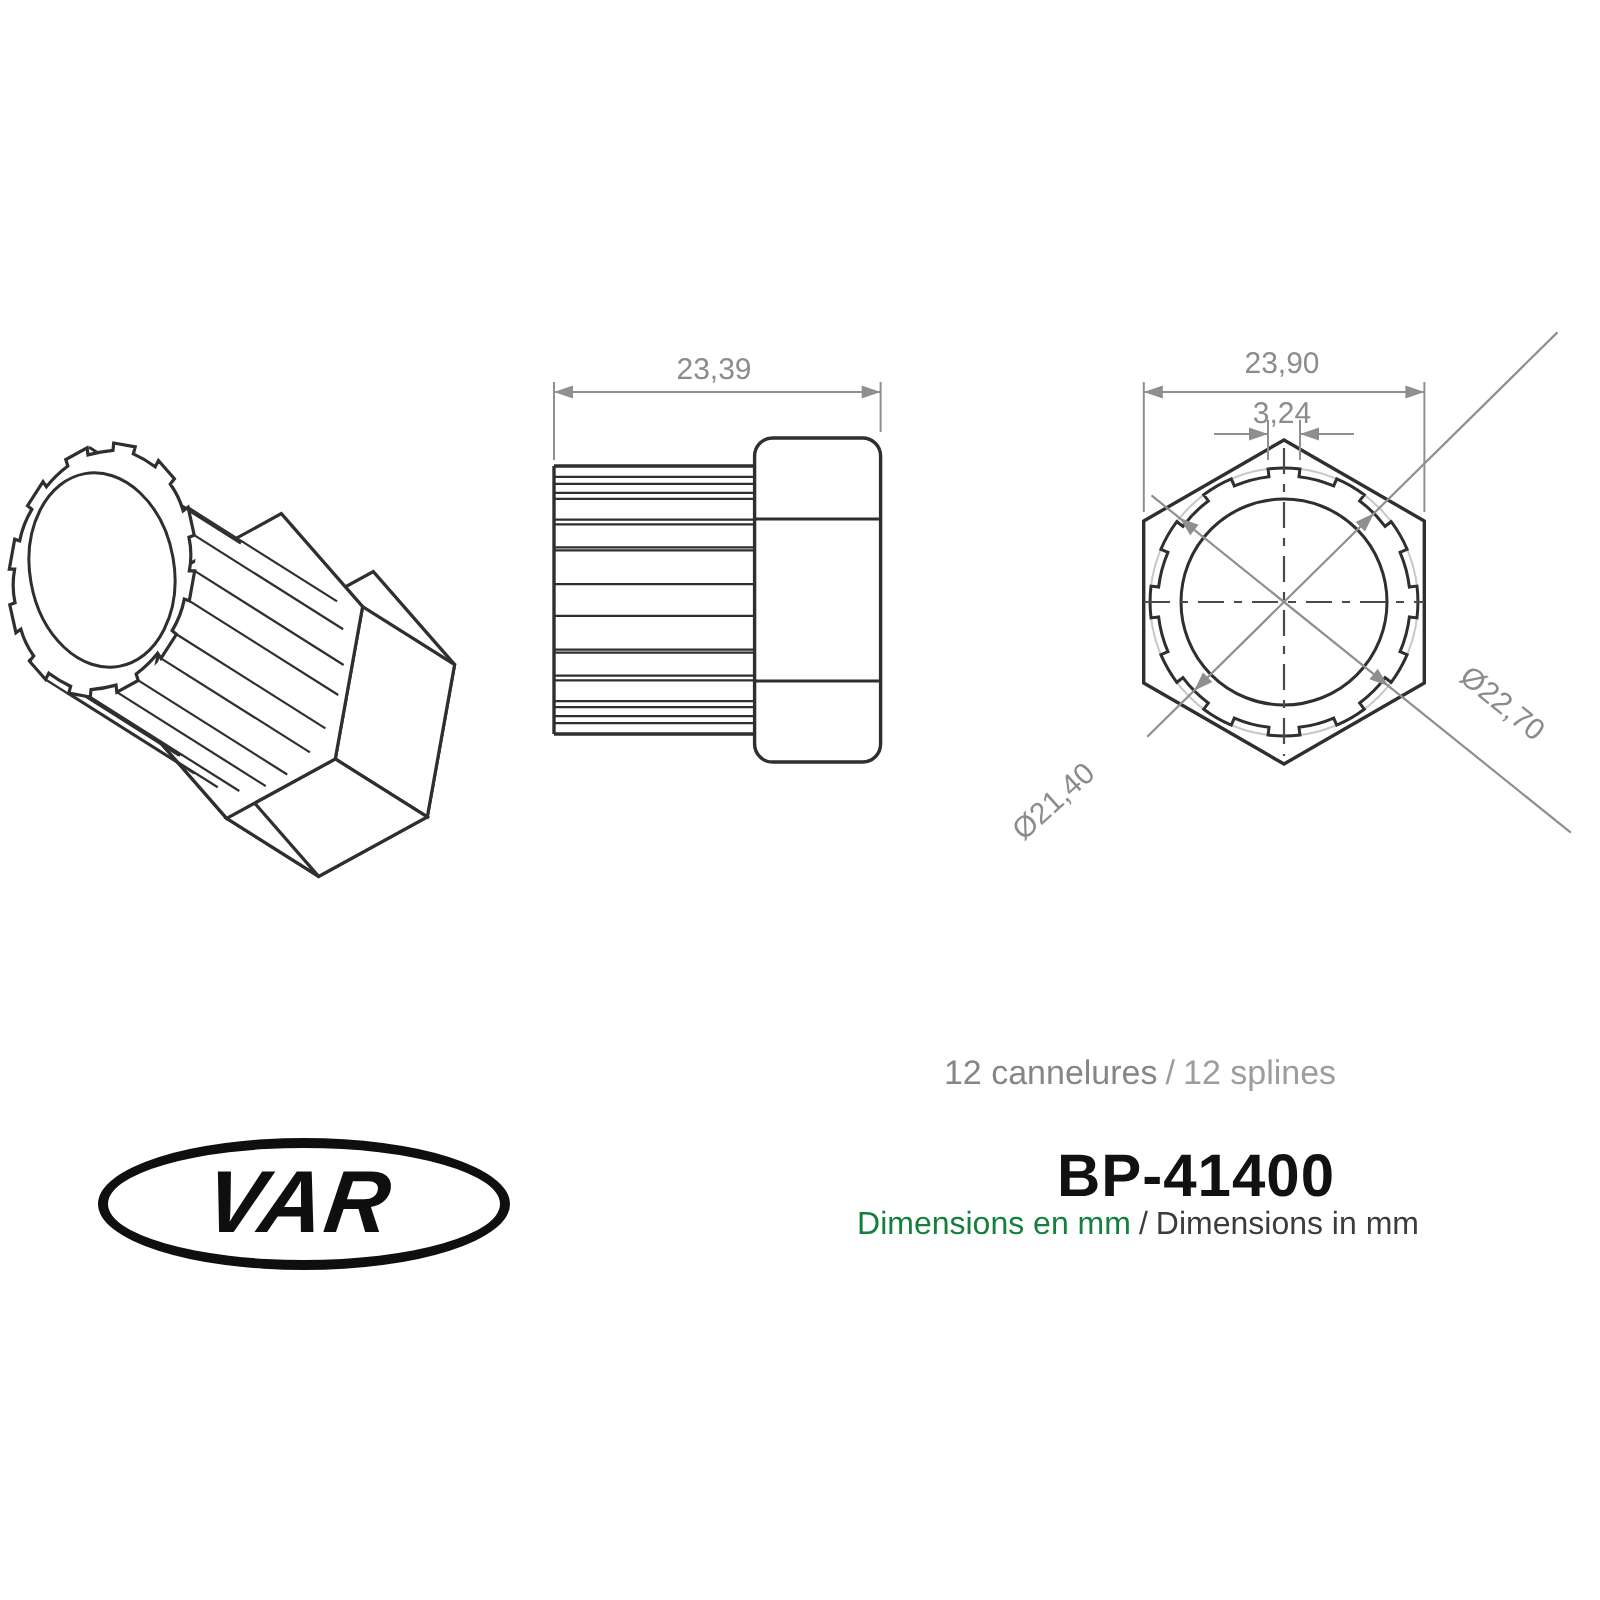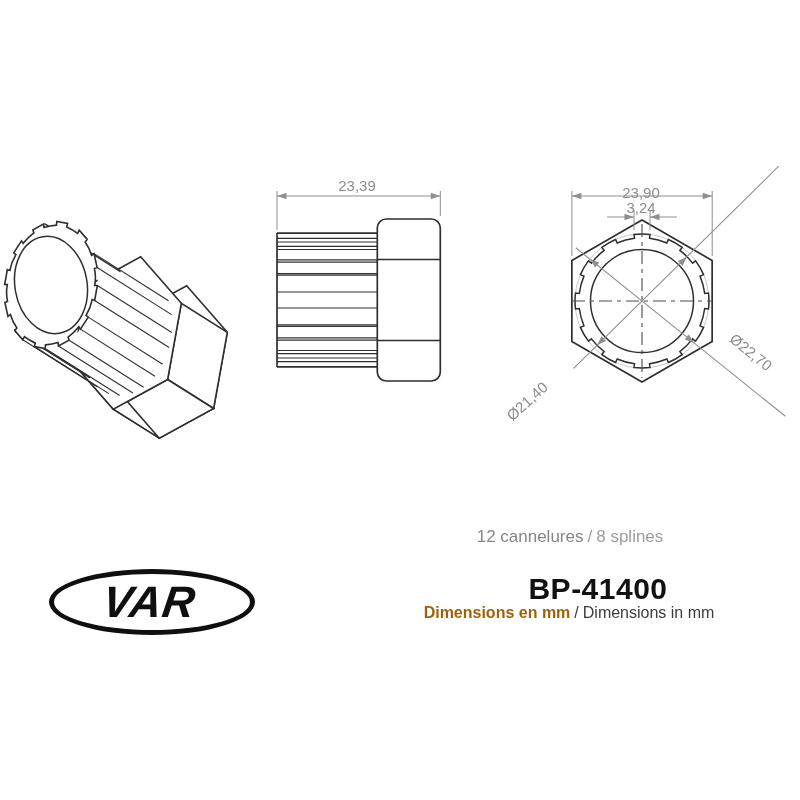--- a/index.html
+++ b/index.html
@@ -10,21 +10,21 @@
              transform:translate(-50%,-50%);}
   .dia-left{transform:translate(-50%,-50%) rotate(-42deg);}
   .dia-right{transform:translate(-50%,-50%) rotate(39deg);}
   .caption-splines{position:absolute;left:570px;top:537px;transform:translate(-50%,-50%);
                    font-size:17px;color:#9d9d9d;white-space:nowrap;}
   .caption-splines .b{font-weight:normal;color:#868686;}
   .part-number{position:absolute;left:570px;top:589px;transform:translate(-50%,-50%);
                font-size:30px;font-weight:bold;color:#111;letter-spacing:.5px;white-space:nowrap;margin-left:28px;}
   .dims-caption{position:absolute;left:569px;top:613px;transform:translate(-50%,-50%);
                 font-size:16px;color:#3c3c3c;white-space:nowrap;}
-  .dims-caption .b{font-weight:bold;color:#a16207;}
+  .dims-caption .b{font-weight:normal;color:#15803d;}
   .sep{padding:0 4px;}
   .logo{position:absolute;left:49px;top:569px;width:196px;height:56px;border:5px solid #0f0f0f;
         border-radius:50%;display:flex;align-items:center;justify-content:center;}
   .logo-text{font-size:44px;font-weight:bold;font-style:italic;color:#0f0f0f;
              transform:skewX(-8deg);letter-spacing:1px;line-height:1;padding-right:6px;}
 </style>
 </head>
 <body>
 
 <div class="canvas">
@@ -106,26 +106,26 @@
         <line x1="45.166467095307254" y1="348.48530816714174" x2="119.64646709530726" y2="395.52530816714176" stroke="#2f2f2f" stroke-width="1.1"></line>
         <line x1="34.38663609530727" y1="346.58167316714173" x2="108.86663609530727" y2="393.62167316714175" stroke="#2f2f2f" stroke-width="1.1"></line>
         <line x1="22.77900228390027" y1="339.7526759006081" x2="97.25900228390027" y2="386.7926759006081" stroke="#2f2f2f" stroke-width="1.1"></line>
         <line x1="14.787886789397266" y1="330.6129971310749" x2="89.26788678939727" y2="377.6529971310749" stroke="#2f2f2f" stroke-width="1.1"></line>
         <path d="M56.833532904692746,221.51469183285826 L67.61336390469273,223.41832683285827 L66.66193777799226,226.9450305825184 A61.2361,50.504000000000005 -10 0 1 77.60481723015569,233.38293989986724 L79.22099771609973,230.2473240993919 L87.21211321060274,239.3870028689251 L85.13829174920258,241.9992009425109 A61.2361,50.504000000000005 -10 0 1 91.58144124094153,255.44621504222204 L94.04666897987724,253.65089165693647 L97.10785602550735,267.57764465062655 L94.467318015236,268.5754006838506 A61.2361,50.504000000000005 -10 0 1 94.68430084352605,285.4284029972965 L97.33802005364679,285.45442747844066 L94.64903605364678,300.4365924784407 L92.14931152194015,299.5525585479573 A61.2361,50.504000000000005 -10 0 1 86.08198731316952,315.29580071521025 L88.21313607518451,317.1361998240782 L80.49449212081461,329.1593178177683 L78.80538023724372,326.6303701013322 A61.2361,50.504000000000005 -10 0 1 68.07948361337034,337.0454630974292 L69.11702233754706,340.20710337904876 L58.436922843044044,346.0495896095156 L58.011019772737555,342.55335760544637 A61.2361,50.504000000000005 -10 0 1 45.50054607222798,344.84958567298827 L45.166467095307254,348.48530816714174 L34.38663609530727,346.58167316714173 L35.338062222007736,343.05496941748163 A61.2361,50.504000000000005 -10 0 1 24.395182769844304,336.61706010013273 L22.77900228390027,339.7526759006081 L14.787886789397266,330.6129971310749 L16.86170825079742,328.0007990574891 A61.2361,50.504000000000005 -10 0 1 10.418558759058465,314.55378495777796 L7.953331020122763,316.34910834306356 L4.892143974492662,302.42235534937345 L7.532681984763999,301.42459931614945 A61.2361,50.504000000000005 -10 0 1 7.315699156473961,284.5715970027035 L4.6619799463532186,284.54557252155934 L7.3509639463532155,269.5634075215593 L9.850688478059862,270.4474414520427 A61.2361,50.504000000000005 -10 0 1 15.918012686830474,254.70419928478972 L13.786863924815503,252.86380017592182 L21.50550787918538,240.84068218223175 L23.194619762756272,243.36962989866782 A61.2361,50.504000000000005 -10 0 1 33.92051638662964,232.95453690257077 L32.88297766245294,229.79289662095124 L43.563077156955956,223.95041039048442 L43.988980227262445,227.4466423945536 A61.2361,50.504000000000005 -10 0 1 56.499453927772024,225.15041432701176 Z" stroke="#2f2f2f" stroke-width="1.6" fill="#fff"></path>
         <ellipse cx="51" cy="285" rx="36.05" ry="48.925" transform="rotate(-10 51 285)" stroke="#2f2f2f" stroke-width="1.5" fill="#fff"></ellipse>
       </g>
     </svg>
 
   <div class="dim-label" style="left:357px;top:185px;">23,39</div>
-  <div class="dim-label" style="left:641px;top:192px;">23,90</div>
+  <div class="dim-label" style="left:641px;top:182px;">23,90</div>
   <div class="dim-label" style="left:641px;top:207px;">3,24</div>
   <div class="dim-label dia-left" style="left:527px;top:401px;">Ø21,40</div>
   <div class="dim-label dia-right" style="left:751px;top:352px;">Ø22,70</div>
 
-  <div class="caption-splines"><span class="b">12 cannelures</span><span class="sep">/</span><span>8 splines</span></div>
+  <div class="caption-splines"><span class="b">12 cannelures</span><span class="sep">/</span><span>12 splines</span></div>
 
   <div class="part-number">BP-41400</div>
 
   <div class="dims-caption"><span class="b">Dimensions en mm</span><span class="sep">/</span><span>Dimensions in mm</span></div>
 
   <div class="logo">
     <div class="logo-text">VAR</div>
   </div>
 
 </div>

